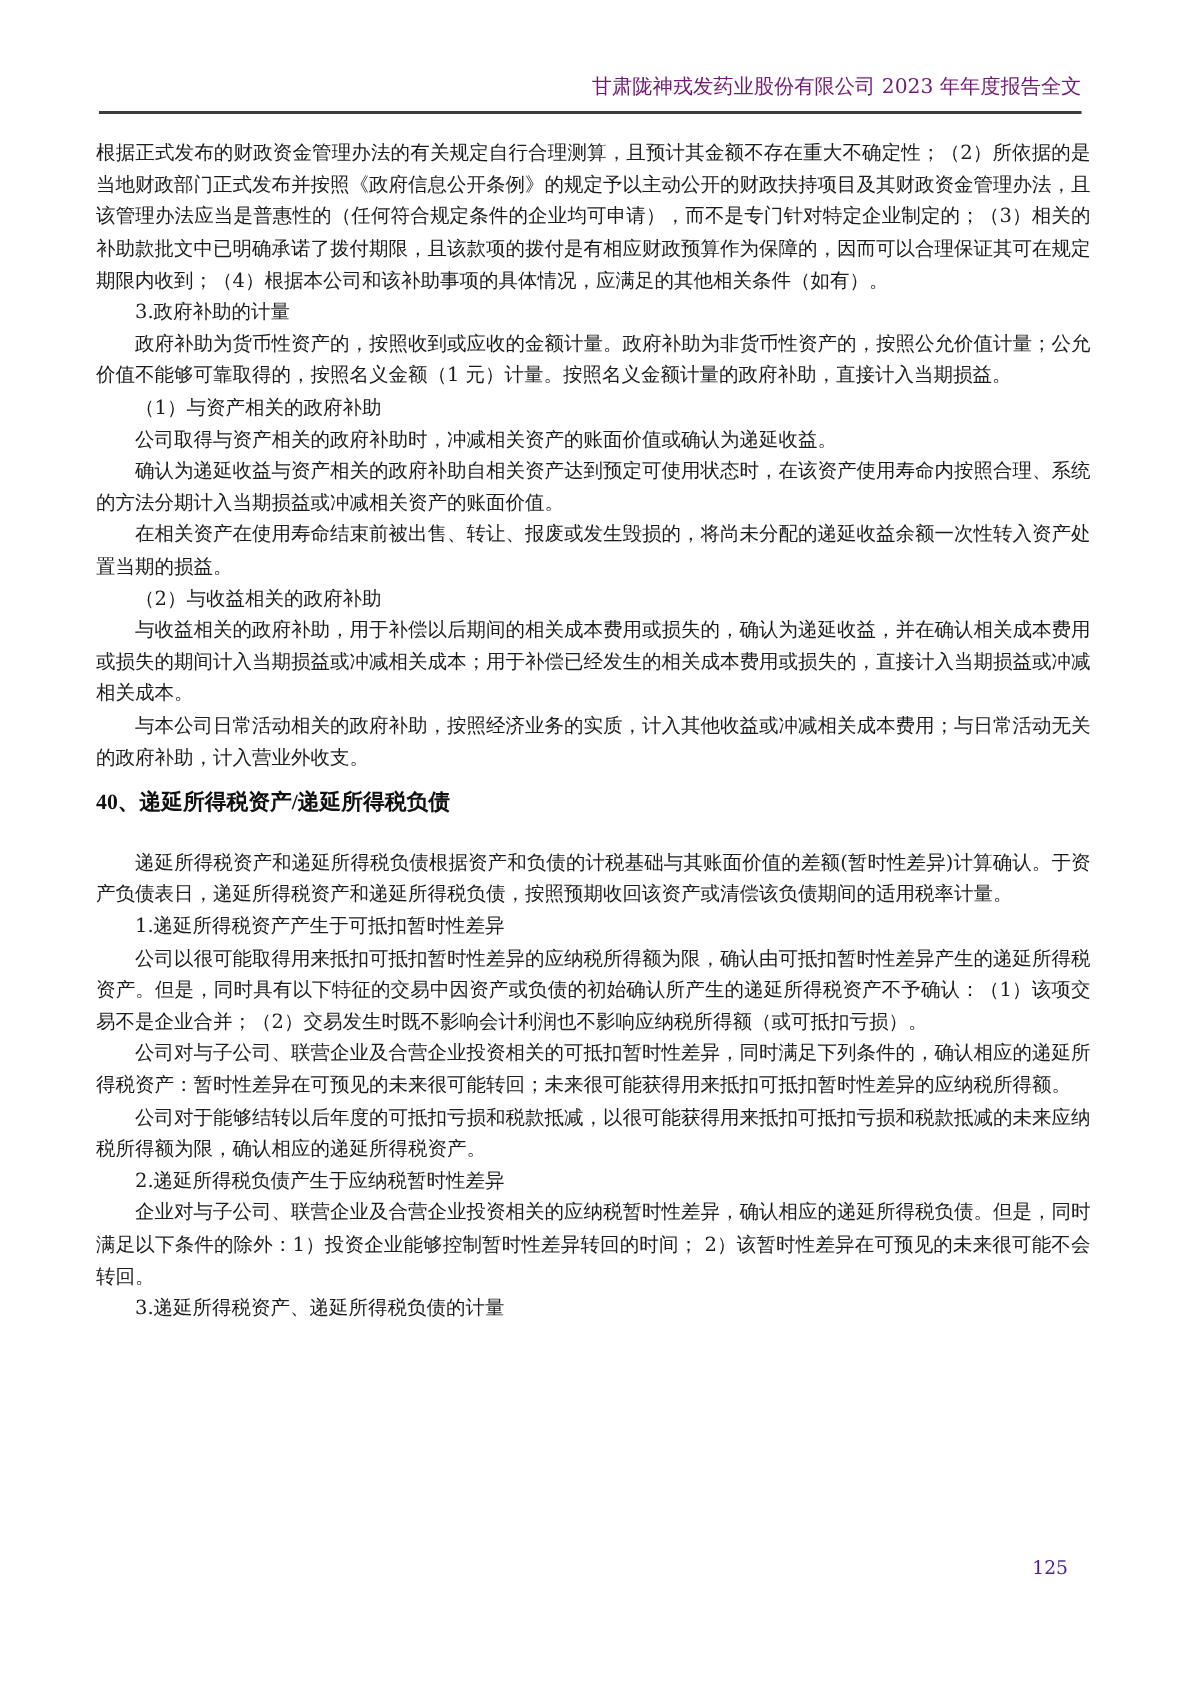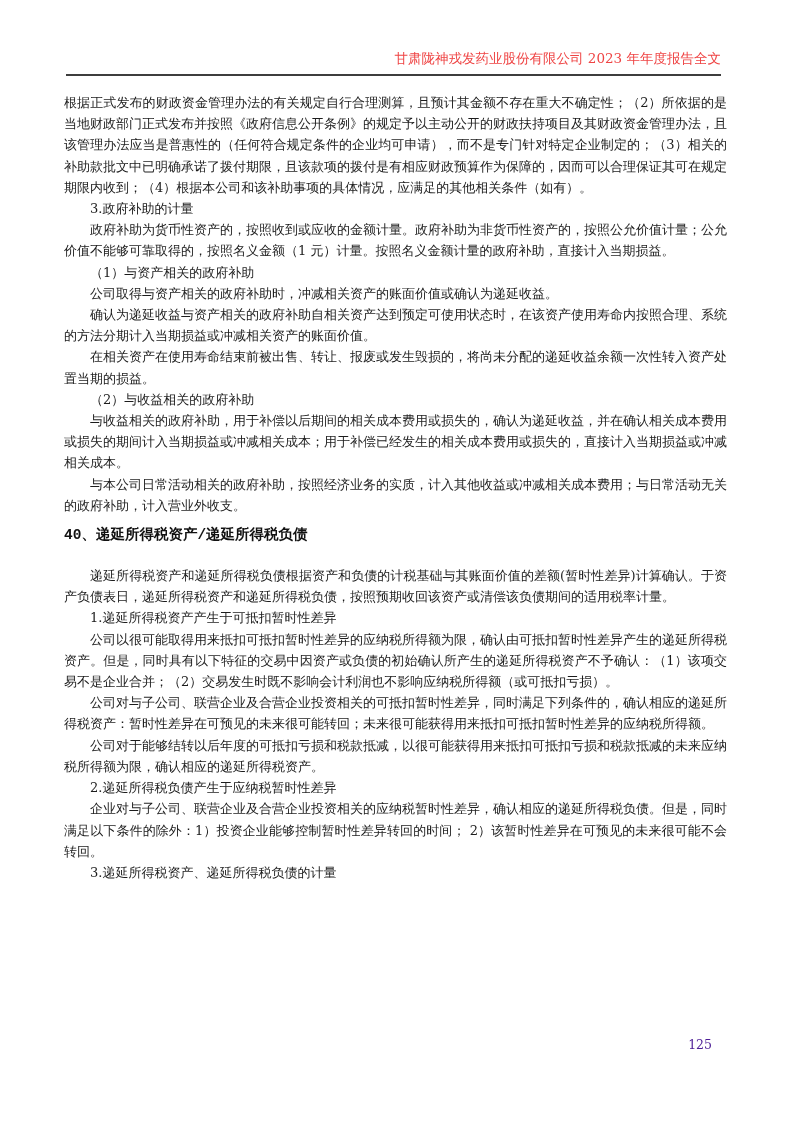--- a/index.html
+++ b/index.html
@@ -19,41 +19,41 @@
   .header {
     position: absolute;
     top: 50px;
     left: 66px;
     right: 72px;
     text-align: right;
     font-size: 13.5px;
     line-height: 16px;
     padding-bottom: 8px;
     border-bottom: 2.5px solid #3d3d3d;
-    color: #ef4444;
+    color: #701a75;
   }
   .doc-body {
     position: absolute;
     top: 92px;
     left: 64px;
     right: 66px;
     font-size: 13px;
     line-height: 21.2px;
     text-align: justify;
     color: #1c1c1c;
   }
   .doc-body p {
     margin: 0;
     padding: 0;
   }
   .doc-body p.indent {
     text-indent: 2em;
   }
   .section-heading {
-    font-family: Liberation Mono, monospace;
+    font-family: Liberation Serif, serif;
     font-weight: bold;
     font-size: 14.5px;
     line-height: 22px;
     margin: 8px 0 19px 0;
     text-align: left;
     color: #111111;
   }
   .footer {
     position: absolute;
     top: 1037px;

